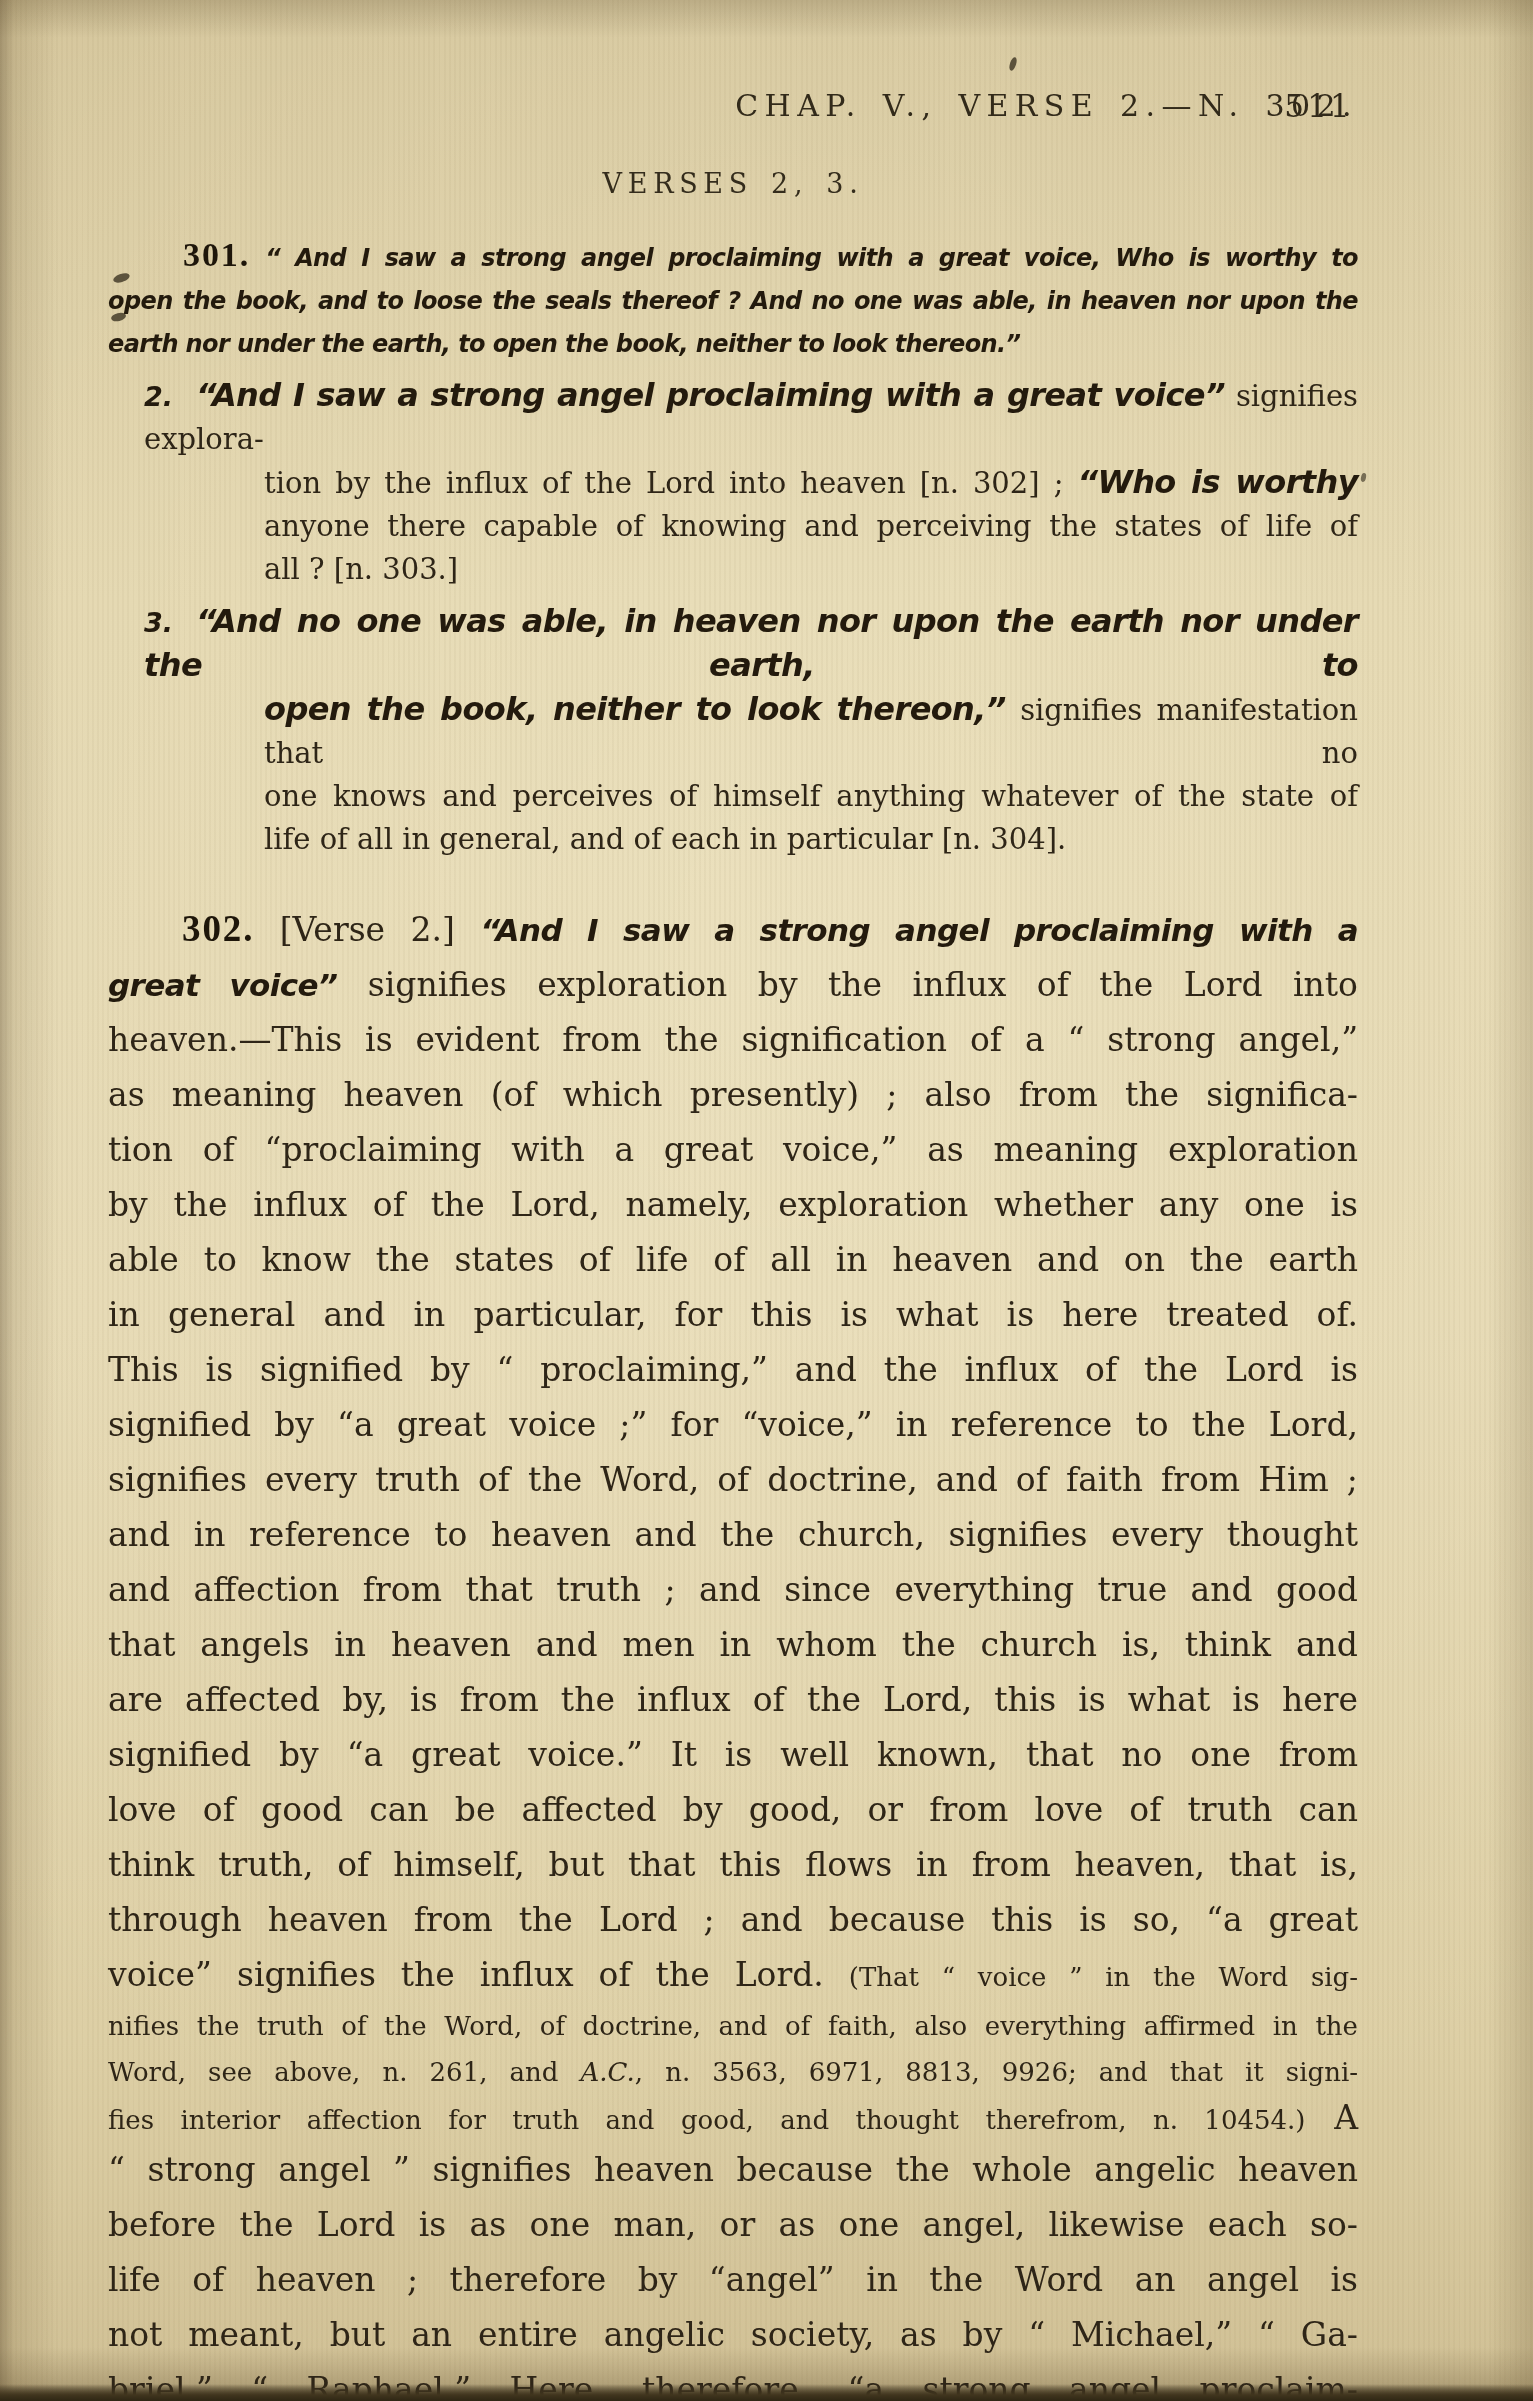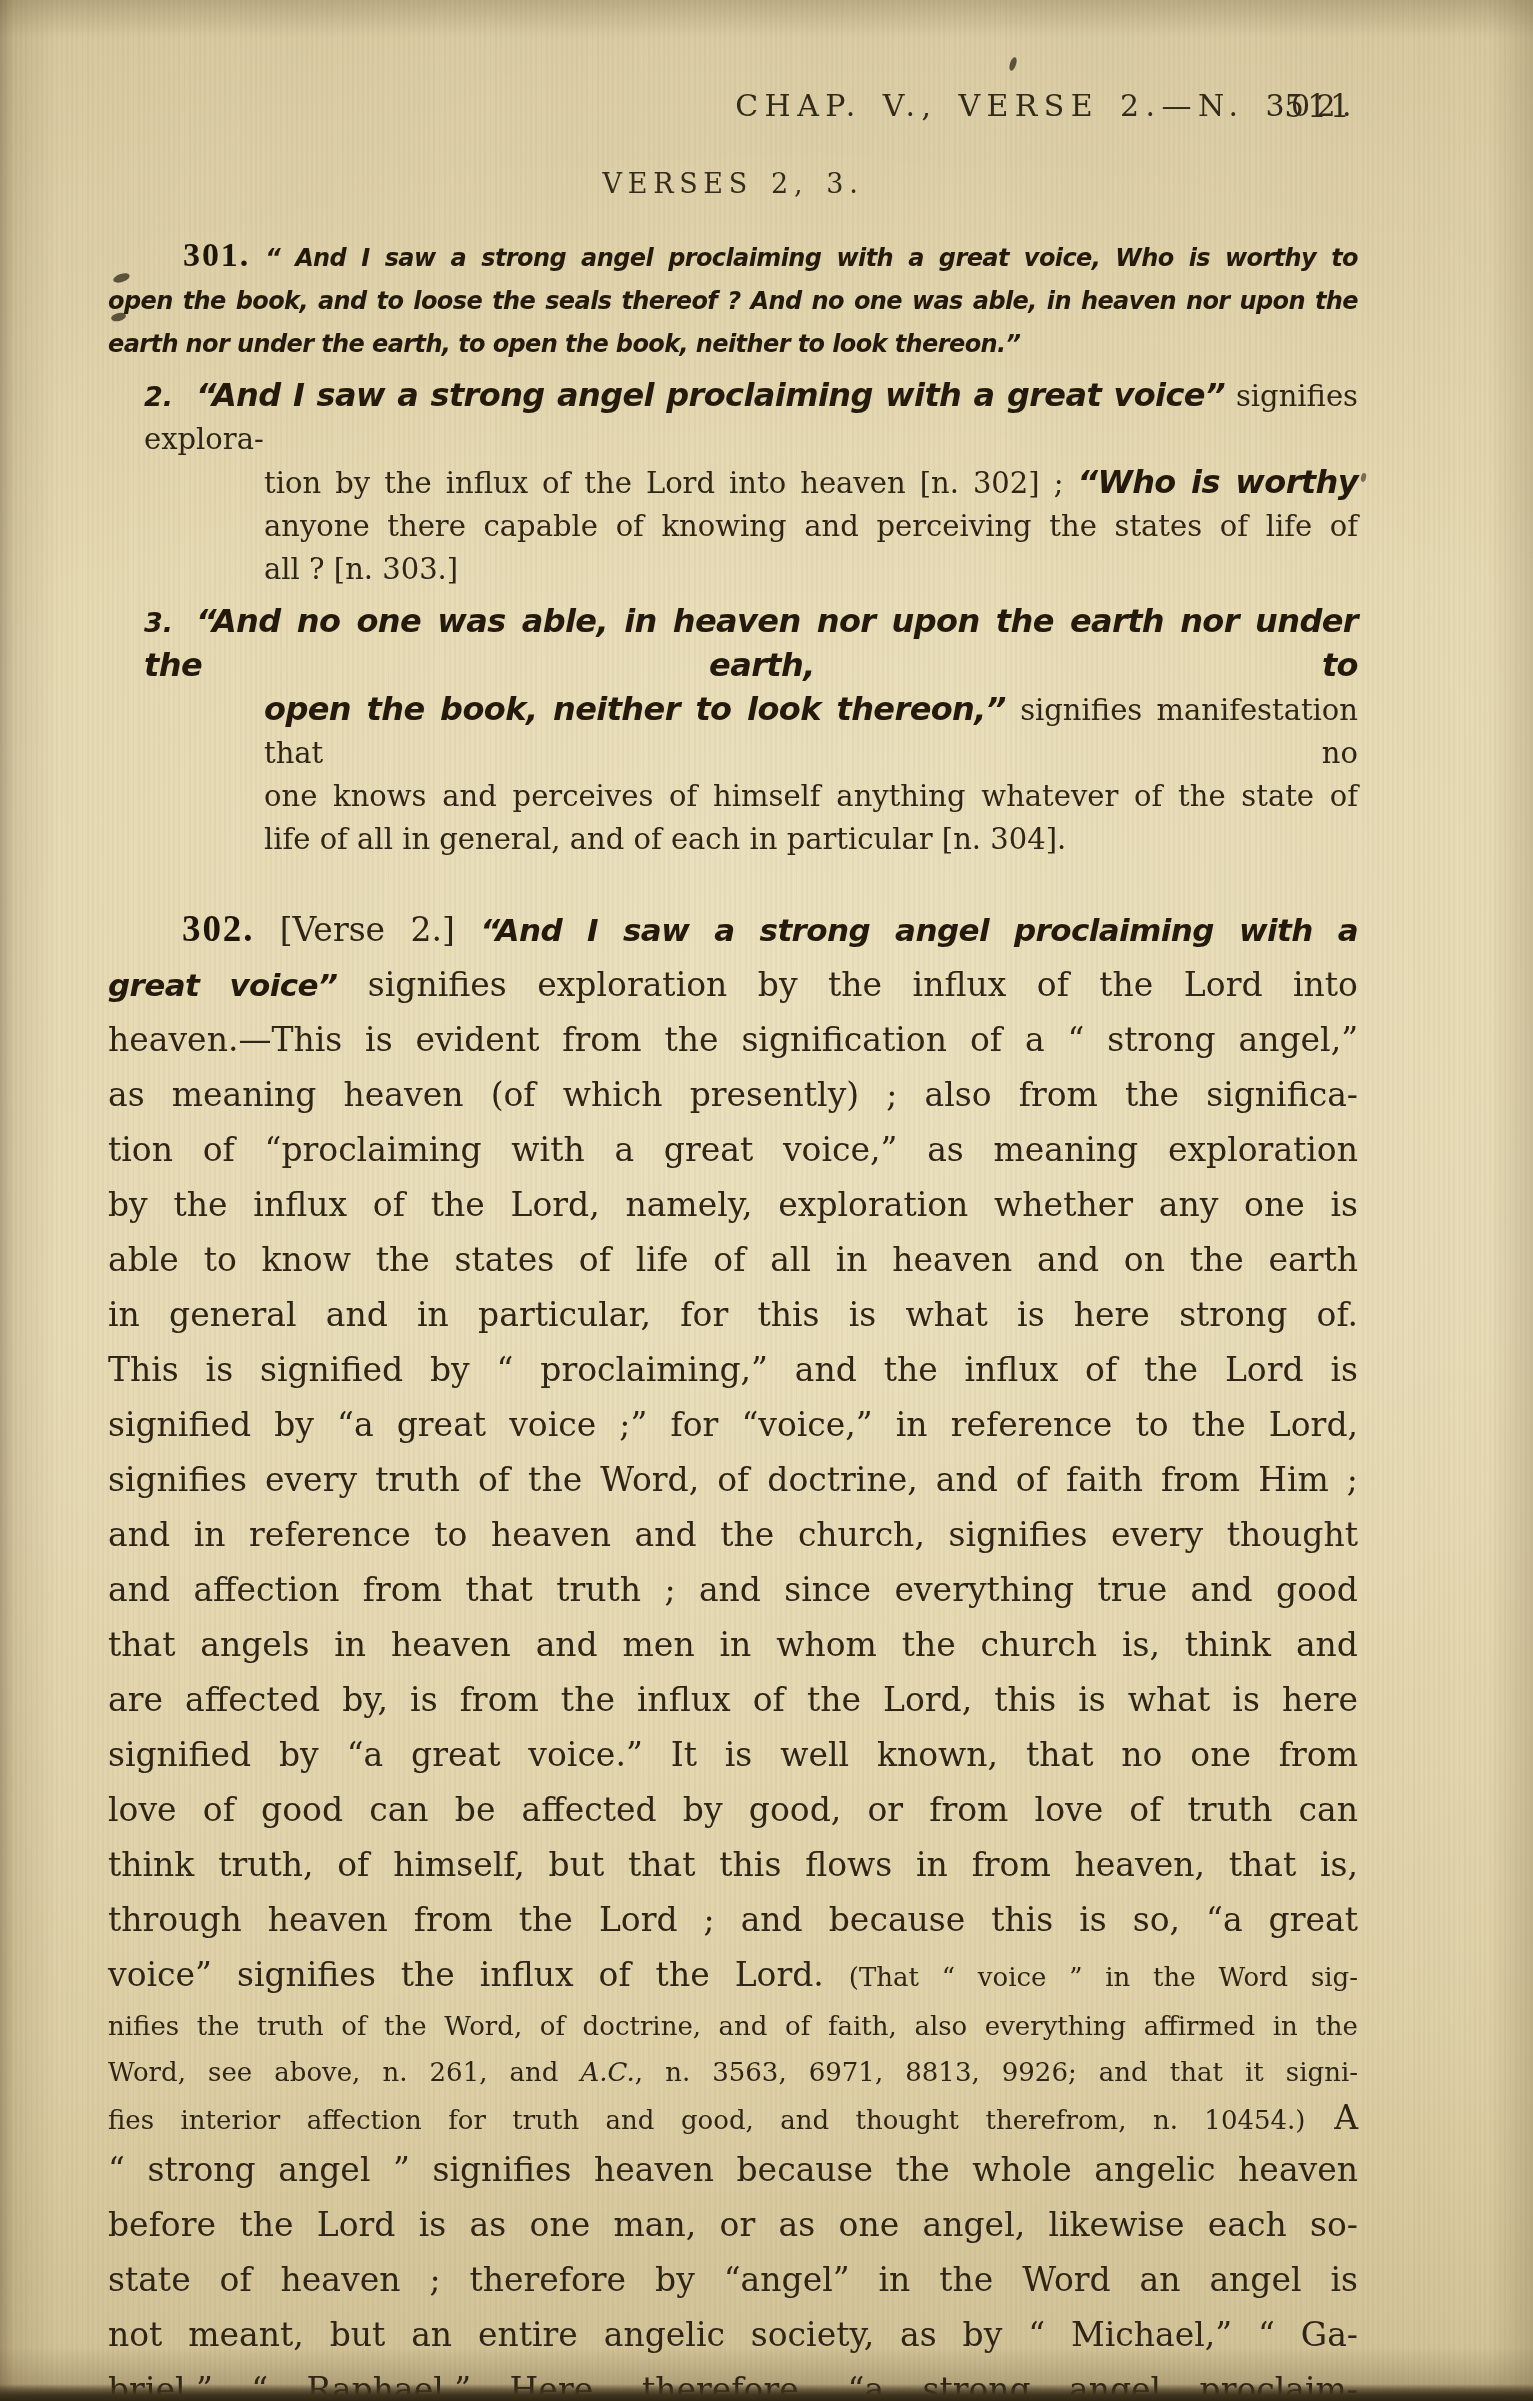--- a/index.html
+++ b/index.html
@@ -114,39 +114,39 @@
       </div>
 
     <div class="body">
         <div class="line aj first"><span class="num">302.</span><span class="rm"> [</span><span class="it">Verse</span><span class="rm"> 2.] </span><span class="bq">“And I saw a strong angel proclaiming with a</span></div>
         <div class="line aj"><span class="bq">great voice”</span><span class="rm"> signifies </span><span class="it">exploration by the influx of the Lord into</span></div>
         <div class="line aj"><span class="it">heaven.</span><span class="rm">—This is evident from the signification of a “ strong angel,”</span></div>
         <div class="line aj"><span class="rm">as meaning heaven (of which presently) ; also from the significa-</span></div>
         <div class="line aj"><span class="rm">tion of “proclaiming with a great voice,” as meaning exploration</span></div>
         <div class="line aj"><span class="rm">by the influx of the Lord, namely, exploration whether any one is</span></div>
         <div class="line aj"><span class="rm">able to know the states of life of all in heaven and on the earth</span></div>
-        <div class="line aj"><span class="rm">in general and in particular, for this is what is here strong of.</span></div>
+        <div class="line aj"><span class="rm">in general and in particular, for this is what is here treated of.</span></div>
         <div class="line aj"><span class="rm">This is signified by “ proclaiming,” and the influx of the Lord is</span></div>
         <div class="line aj"><span class="rm">signified by “a great voice ;” for “voice,” in reference to the Lord,</span></div>
         <div class="line aj"><span class="rm">signifies every truth of the Word, of doctrine, and of faith from Him ;</span></div>
         <div class="line aj"><span class="rm">and in reference to heaven and the church, signifies every thought</span></div>
         <div class="line aj"><span class="rm">and affection from that truth ; and since everything true and good</span></div>
         <div class="line aj"><span class="rm">that angels in heaven and men in whom the church is, think and</span></div>
         <div class="line aj"><span class="rm">are affected by, is from the influx of the Lord, this is what is here</span></div>
         <div class="line aj"><span class="rm">signified by “a great voice.”  It is well known, that no one from</span></div>
         <div class="line aj"><span class="rm">love of good can be affected by good, or from love of truth can</span></div>
         <div class="line aj"><span class="rm">think truth, </span><span class="it">of himself</span><span class="rm">, but that this flows in from heaven, that is,</span></div>
         <div class="line aj"><span class="rm">through heaven from the Lord ; and because this is so, “a great</span></div>
         <div class="line aj"><span class="rm">voice” signifies the influx of the Lord.  </span><span class="sm">(That “ voice ” in the Word sig-</span></div>
         <div class="line aj smline"><span class="sm">nifies the truth of the Word, of doctrine, and of faith, also everything affirmed in the</span></div>
         <div class="line aj smline"><span class="sm">Word, see above, n. 261, and </span><span class="smit">A.C.</span><span class="sm">, n. 3563, 6971, 8813, 9926; and that it signi-</span></div>
         <div class="line aj smline"><span class="sm">fies interior affection for truth and good, and thought therefrom, n. 10454.)</span><span class="rm">  A</span></div>
         <div class="line aj"><span class="rm">“ strong angel ” signifies heaven because the whole angelic heaven</span></div>
         <div class="line aj"><span class="rm">before the Lord is as one man, or as one angel, likewise each so-</span></div>
-        <div class="line aj"><span class="rm">state of heaven ; therefore by “angel” in the Word an angel is</span></div>
+        <div class="line aj"><span class="rm">life of heaven ; therefore by “angel” in the Word an angel is</span></div>
         <div class="line aj"><span class="rm">not meant, but an entire angelic society, as by “ Michael,” “ Ga-</span></div>
         <div class="line aj"><span class="rm">briel,” “ Raphael.”  Here, therefore, “a strong angel proclaim-</span></div>
         <div class="line aj"><span class="rm">whole heaven.  That it is into the whole heaven is clear from what</span></div>
       </div>
 
   </div>
 
   <div class="speck s1"></div>
   <div class="speck s2"></div>
   <div class="speck s3"></div>

